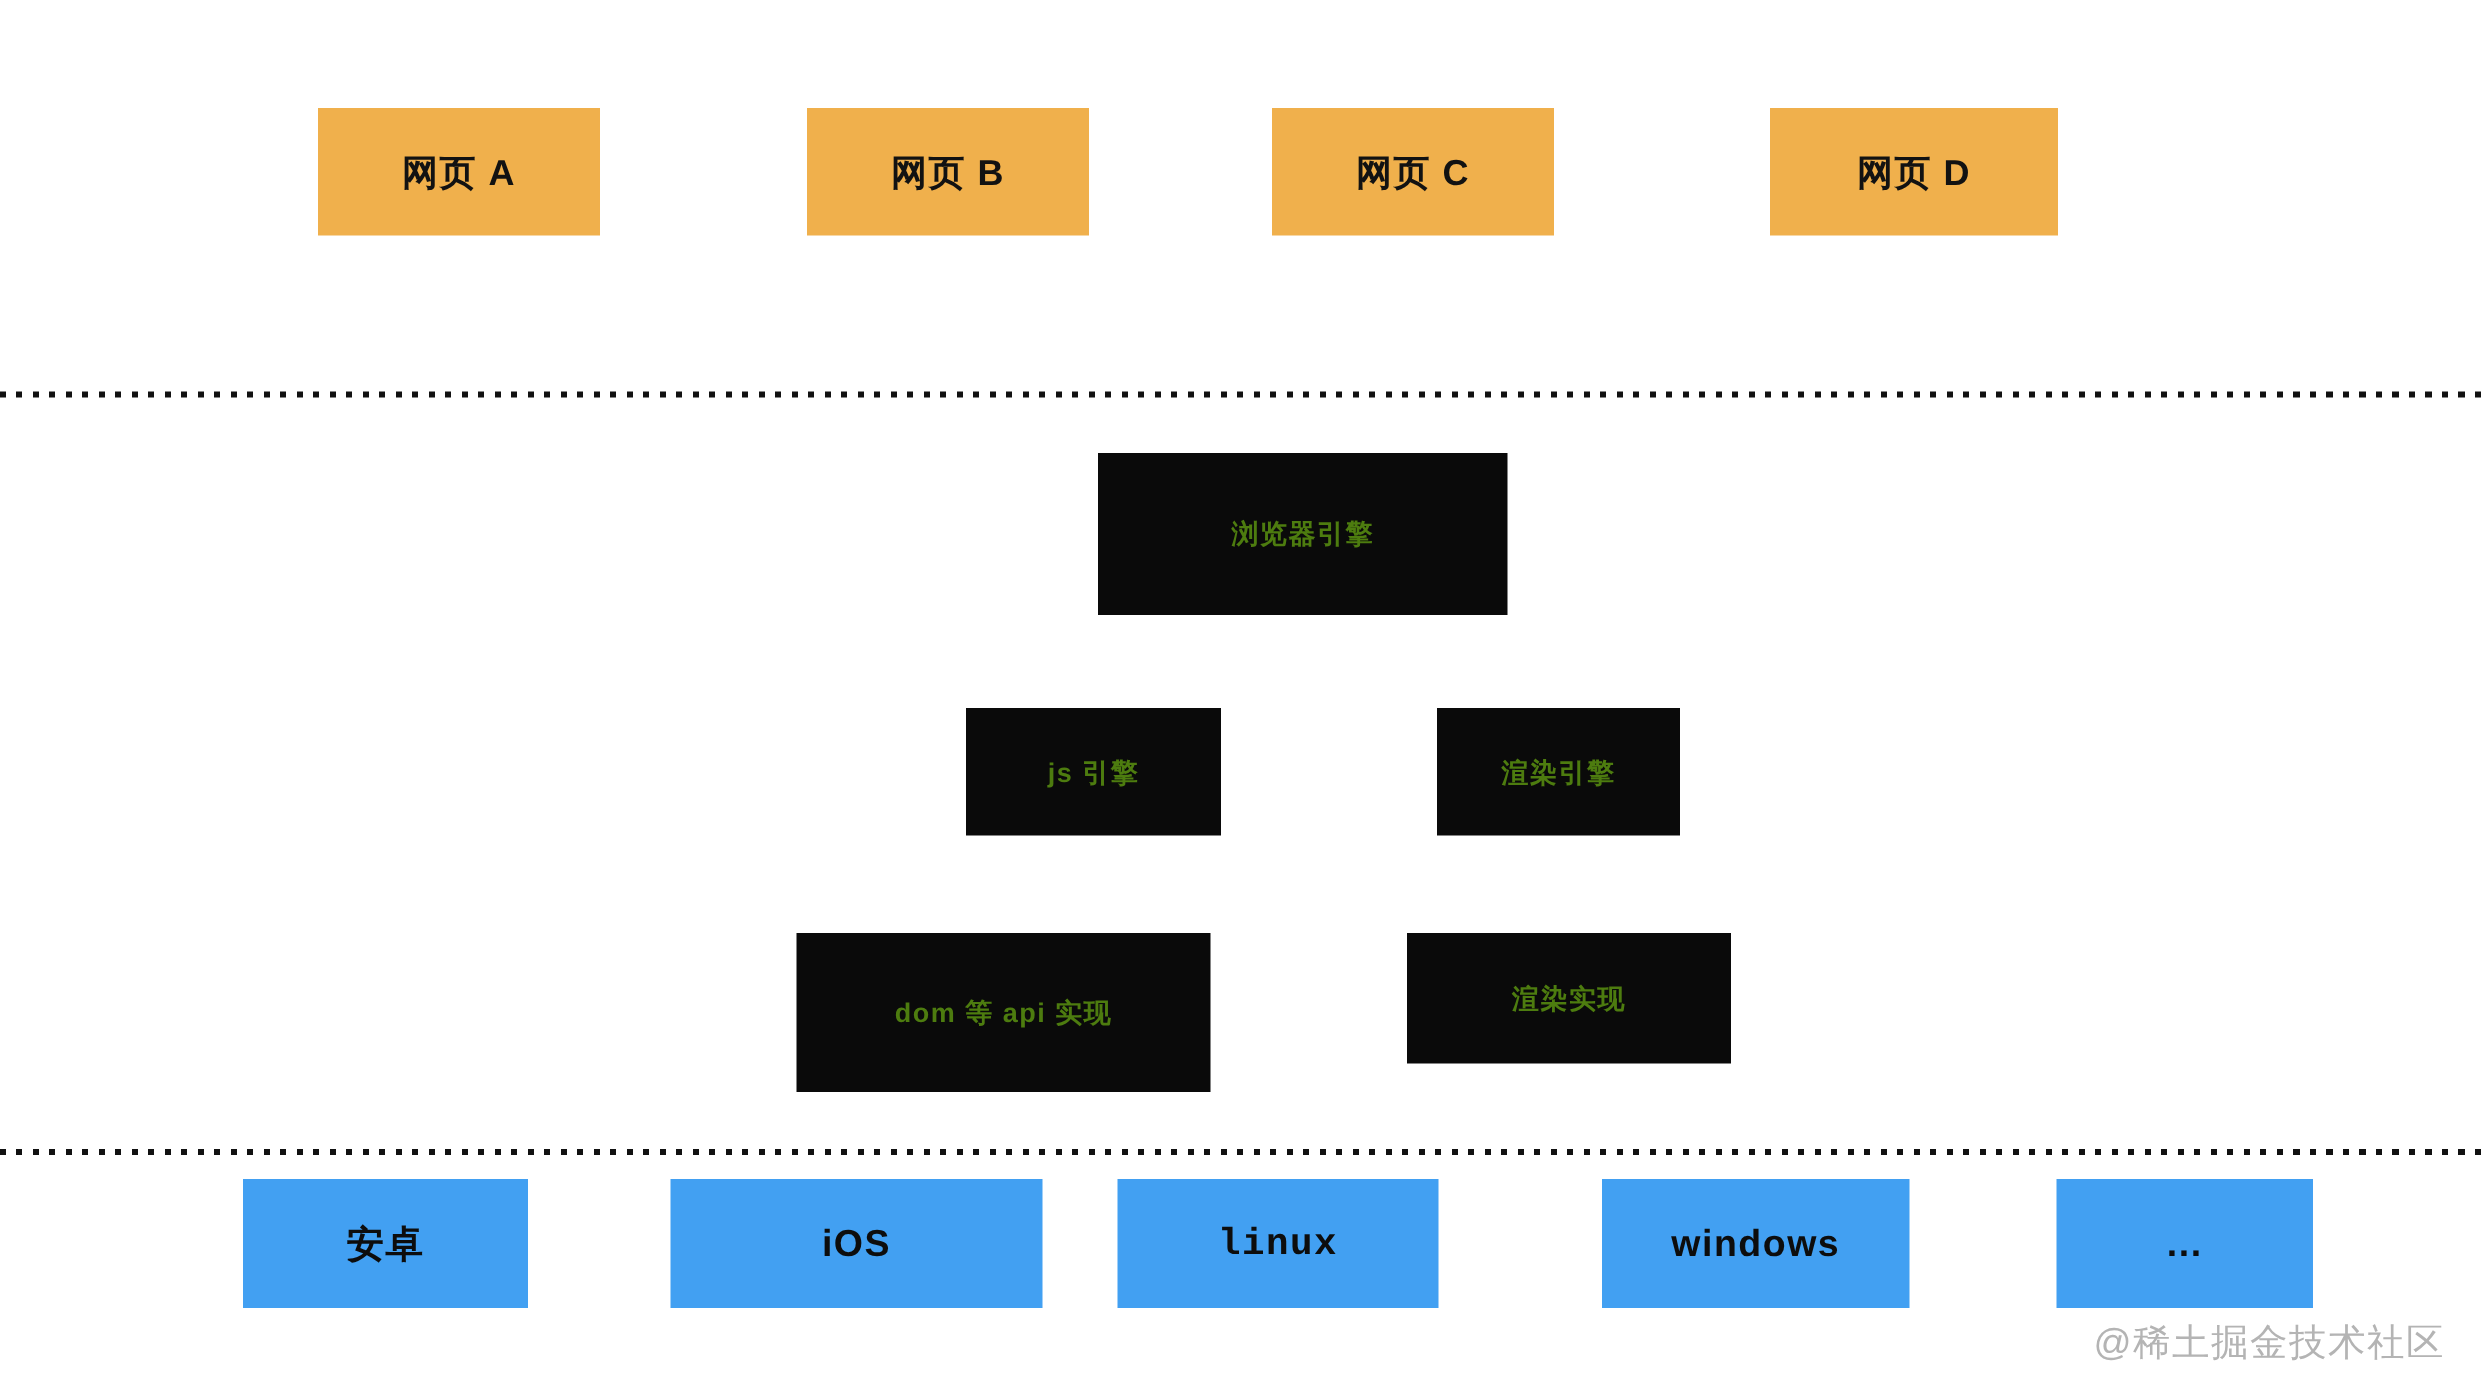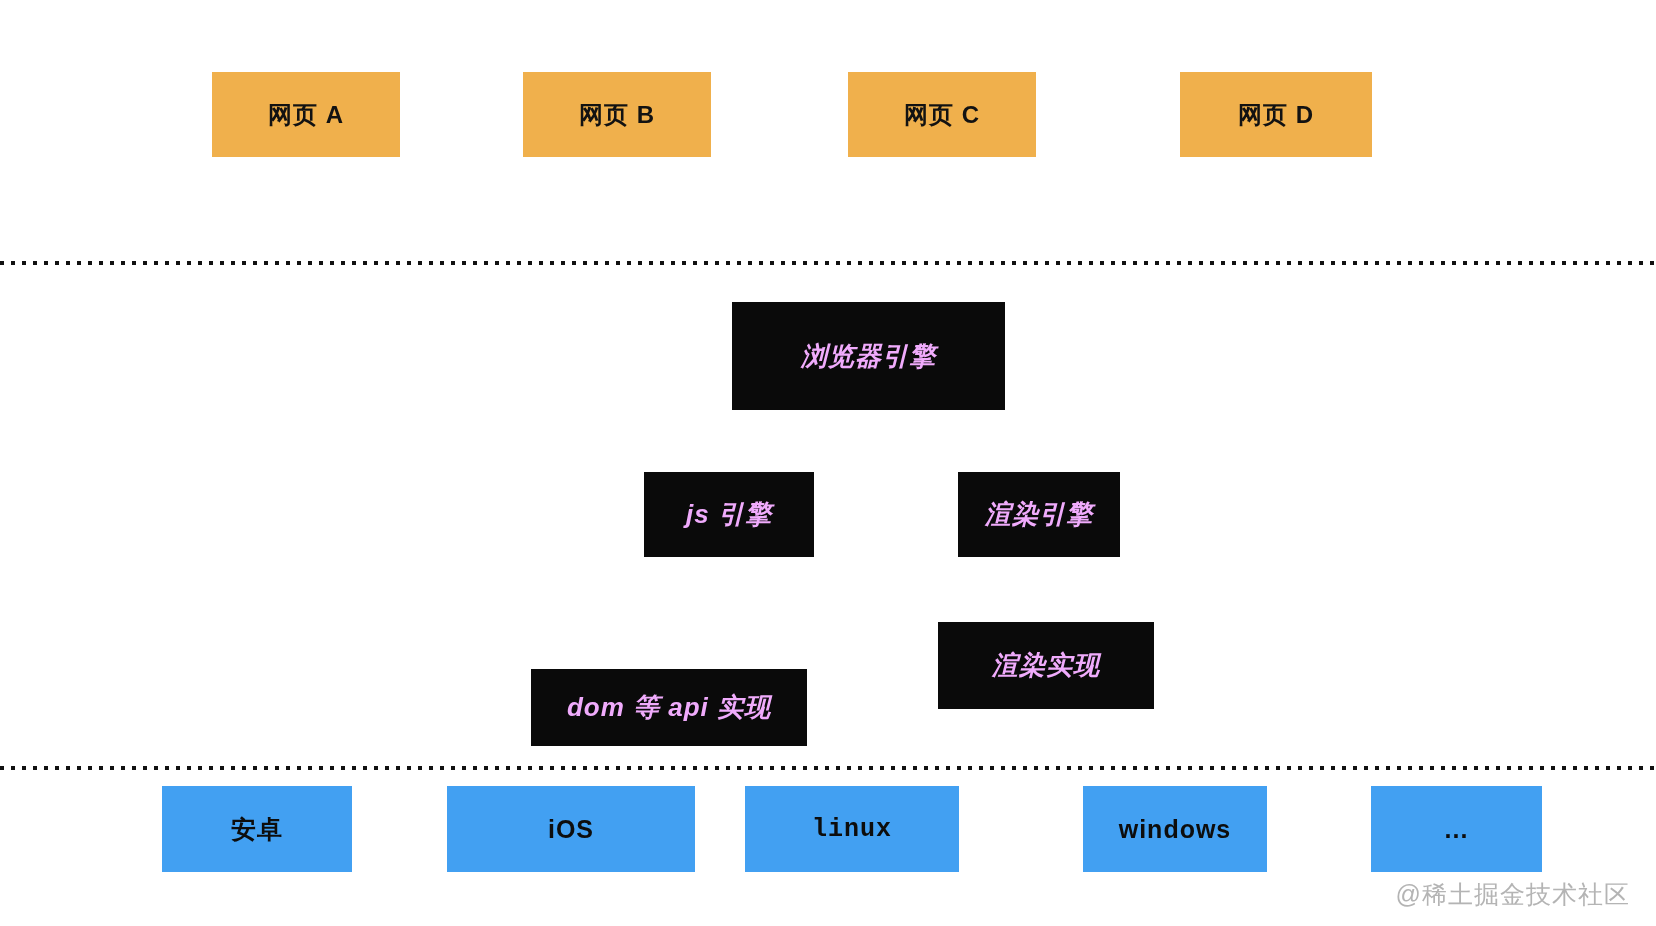--- a/index.html
+++ b/index.html
@@ -26,23 +26,22 @@
   .webpage-box {
     background: var(--webpage-color, #F0B04C);
     color: #121212;
     font-size: 24px;
     top: 72px;
     height: 85px;
     width: 188px;
   }
   .engine-box {
     background: var(--engine-color, #0a0a0a);
-    color: #f0abfc;
-    font-size: 26px;
-    font-style: italic;
+    color: #4d7c0f;
+    font-size: 18px;
   }
   .platform-box {
     background: var(--platform-color, #42A0F2);
     color: #0d0d0d;
     font-size: 25px;
     top: 786px;
     height: 86px;
   }
   .divider {
     position: absolute;
@@ -60,37 +59,37 @@
     letter-spacing: 1px;
     font-weight: normal;
   }
 </style>
 </head>
 <body>
 
 <div class="stage">
 
   <div class="box webpage-box" style="left:212px;">网页 A</div>
-  <div class="box webpage-box" style="left:523px;text-align:right;">网页 B</div>
+  <div class="box webpage-box" style="left:538px;text-align:right;">网页 B</div>
   <div class="box webpage-box" style="left:848px;">网页 C</div>
   <div class="box webpage-box" style="left:1180px; width:192px;">网页 D</div>
 
   <div class="divider" style="top:261px;"></div>
 
   <div class="box engine-box" style="left:732px; top:302px; width:273px; height:108px;">浏览器引擎</div>
 
   <div class="box engine-box" style="left:644px; top:472px; width:170px; height:85px;">js 引擎</div>
   <div class="box engine-box" style="left:915px; top:472px; width:162px; height:85px;margin-left:43px;">渲染引擎</div>
 
-  <div class="box engine-box" style="left:531px; top:622px; width:276px; height:77px;margin-top:47px;">dom 等 api 实现</div>
+  <div class="box engine-box" style="left:531px; top:622px; width:276px; height:106px;">dom 等 api 实现</div>
   <div class="box engine-box" style="left:938px; top:622px; width:216px; height:87px;">渲染实现</div>
 
   <div class="divider" style="top:766px;"></div>
 
   <div class="box platform-box" style="left:162px; width:190px;">安卓</div>
   <div class="box platform-box" style="left:447px; width:248px;">iOS</div>
   <div class="box platform-box" style="left:745px; width:214px;font-family:Liberation Mono, monospace;">linux</div>
-  <div class="box platform-box" style="left:1068px; width:184px;margin-left:15px;">windows</div>
+  <div class="box platform-box" style="left:1068px; width:205px;">windows</div>
   <div class="box platform-box" style="left:1371px; width:171px;">...</div>
 
   <div class="watermark">@稀土掘金技术社区</div>
 
 </div>
 
 </body></html>

